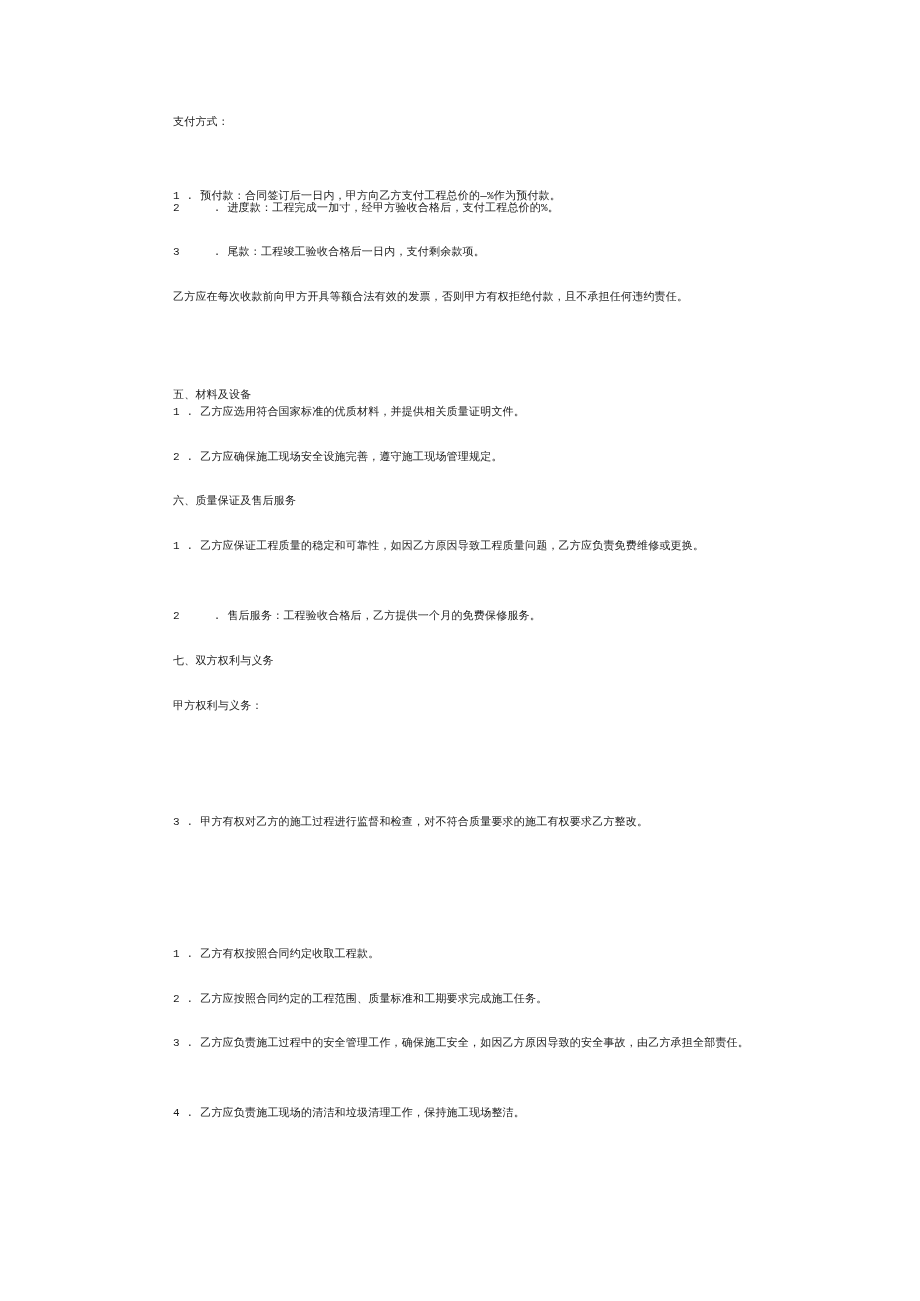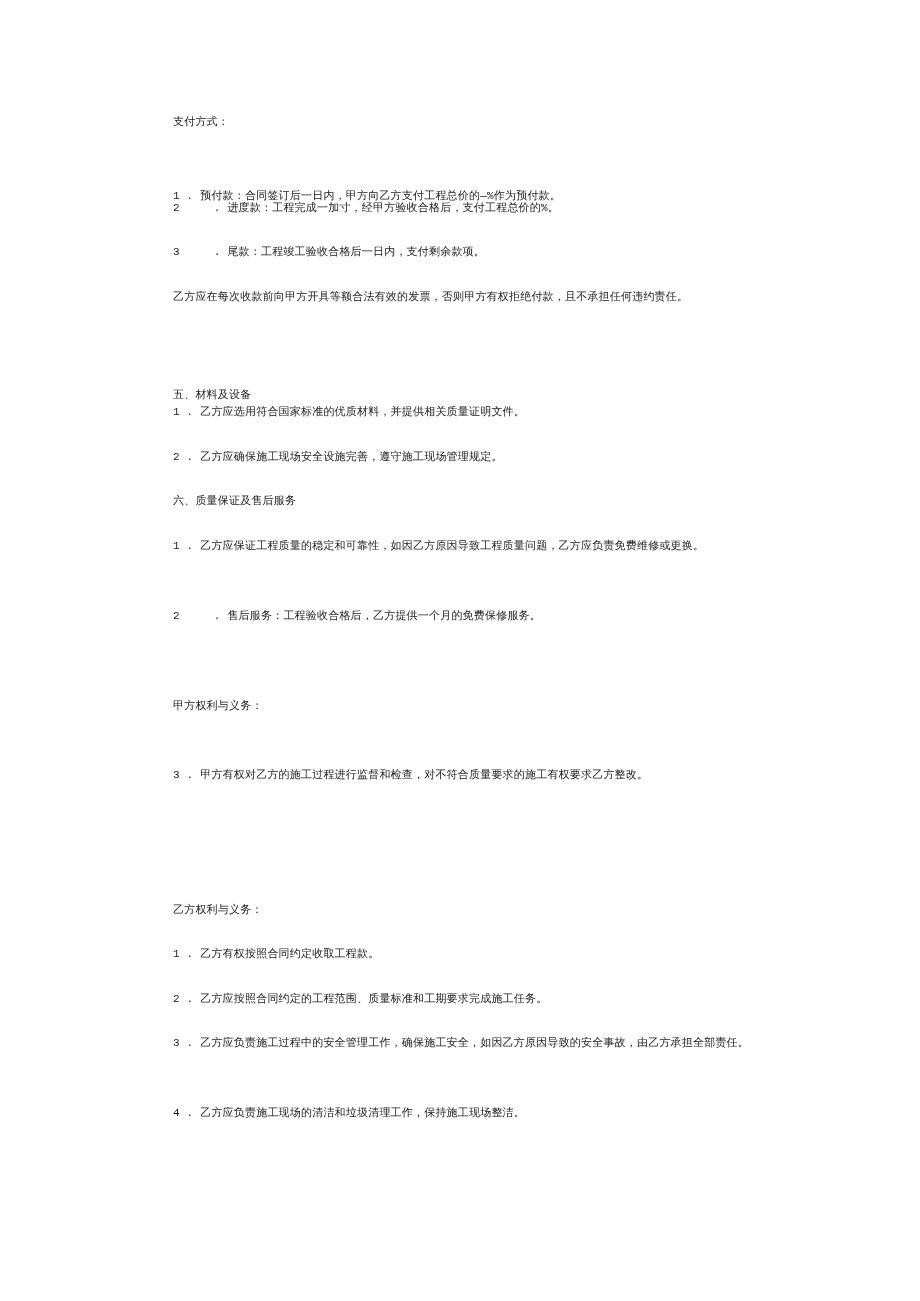--- a/index.html
+++ b/index.html
@@ -17,20 +17,20 @@
     <div class="para" style="top: 151px; margin-top: 31px;">1 . 预付款：合同签订后一日内，甲方向乙方支付工程总价的—%作为预付款。</div>
     <div class="para" style="top: 194px;">2&nbsp;&nbsp;&nbsp;&nbsp;&nbsp;. 进度款：工程完成一加寸，经甲方验收合格后，支付工程总价的%。</div>
     <div class="para" style="top: 238px;">3&nbsp;&nbsp;&nbsp;&nbsp;&nbsp;. 尾款：工程竣工验收合格后一日内，支付剩余款项。</div>
     <div class="para" style="top: 283px;">乙方应在每次收款前向甲方开具等额合法有效的发票，否则甲方有权拒绝付款，且不承担任何违约责任。</div>
     <div class="para" style="top: 354px; margin-top: 27px;">五、材料及设备</div>
     <div class="para" style="top: 398px;">1 . 乙方应选用符合国家标准的优质材料，并提供相关质量证明文件。</div>
     <div class="para" style="top: 443px;">2 . 乙方应确保施工现场安全设施完善，遵守施工现场管理规定。</div>
     <div class="para" style="top: 487px;">六、质量保证及售后服务</div>
     <div class="para" style="top: 532px;">1 . 乙方应保证工程质量的稳定和可靠性，如因乙方原因导致工程质量问题，乙方应负责免费维修或更换。</div>
     <div class="para" style="top: 602px;">2&nbsp;&nbsp;&nbsp;&nbsp;&nbsp;. 售后服务：工程验收合格后，乙方提供一个月的免费保修服务。</div>
+    <div class="para" style="top: 647px;">七、双方权利与义务</div>
     <div class="para" style="top: 692px;">甲方权利与义务：</div>
-    <div class="para" style="top: 761px;">3 . 甲方有权对乙方的施工过程进行监督和检查，对不符合质量要求的施工有权要求乙方整改。</div>
-    <div class="para" style="top: 896px;">乙方权利与义务：</div>
+    <div class="para" style="top: 808px;">3 . 甲方有权对乙方的施工过程进行监督和检查，对不符合质量要求的施工有权要求乙方整改。</div>
     <div class="para" style="top: 940px;">1 . 乙方有权按照合同约定收取工程款。</div>
     <div class="para" style="top: 985px;">2 . 乙方应按照合同约定的工程范围、质量标准和工期要求完成施工任务。</div>
     <div class="para" style="top: 1029px;">3 . 乙方应负责施工过程中的安全管理工作，确保施工安全，如因乙方原因导致的安全事故，由乙方承担全部责任。</div>
     <div class="para" style="top: 1099px;">4 . 乙方应负责施工现场的清洁和垃圾清理工作，保持施工现场整洁。</div>
   </div>
 
 </body></html>

